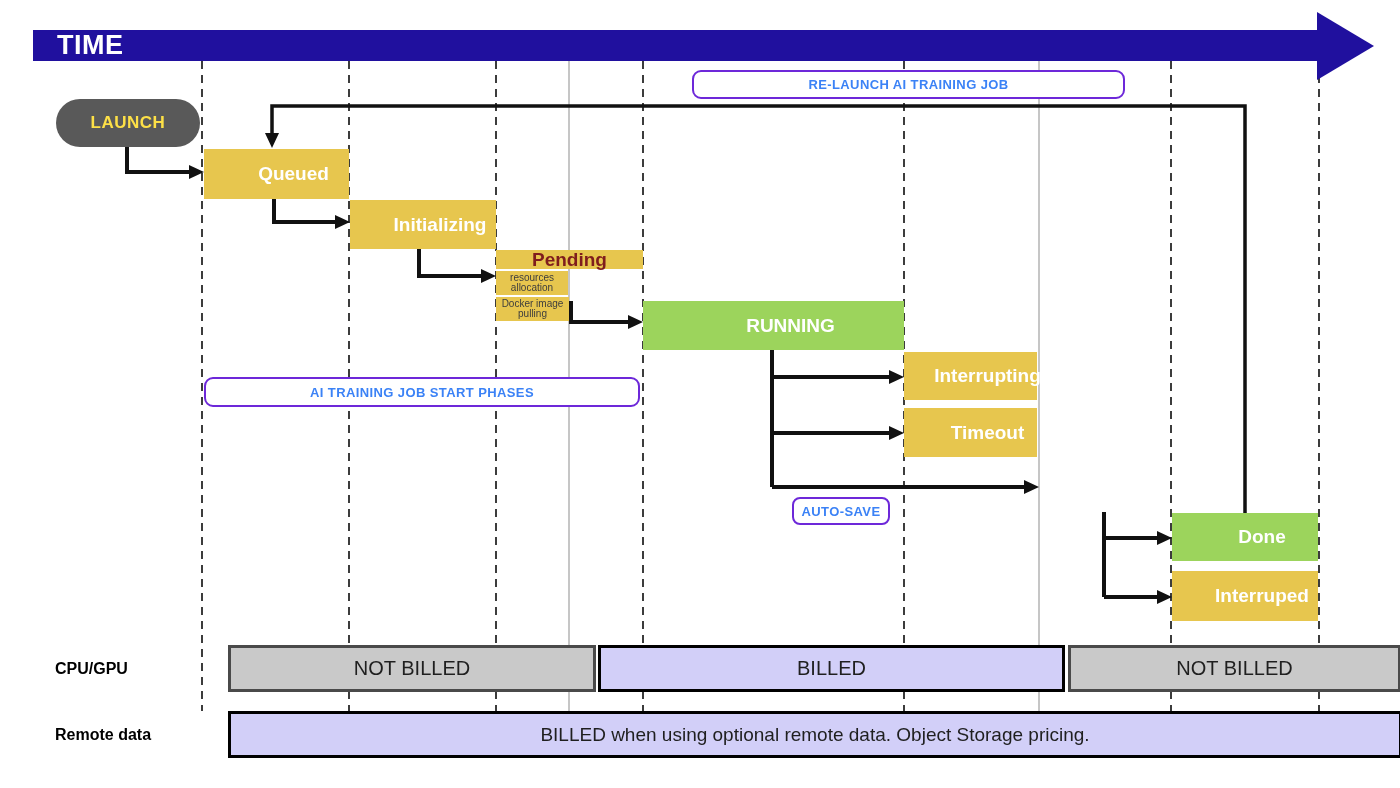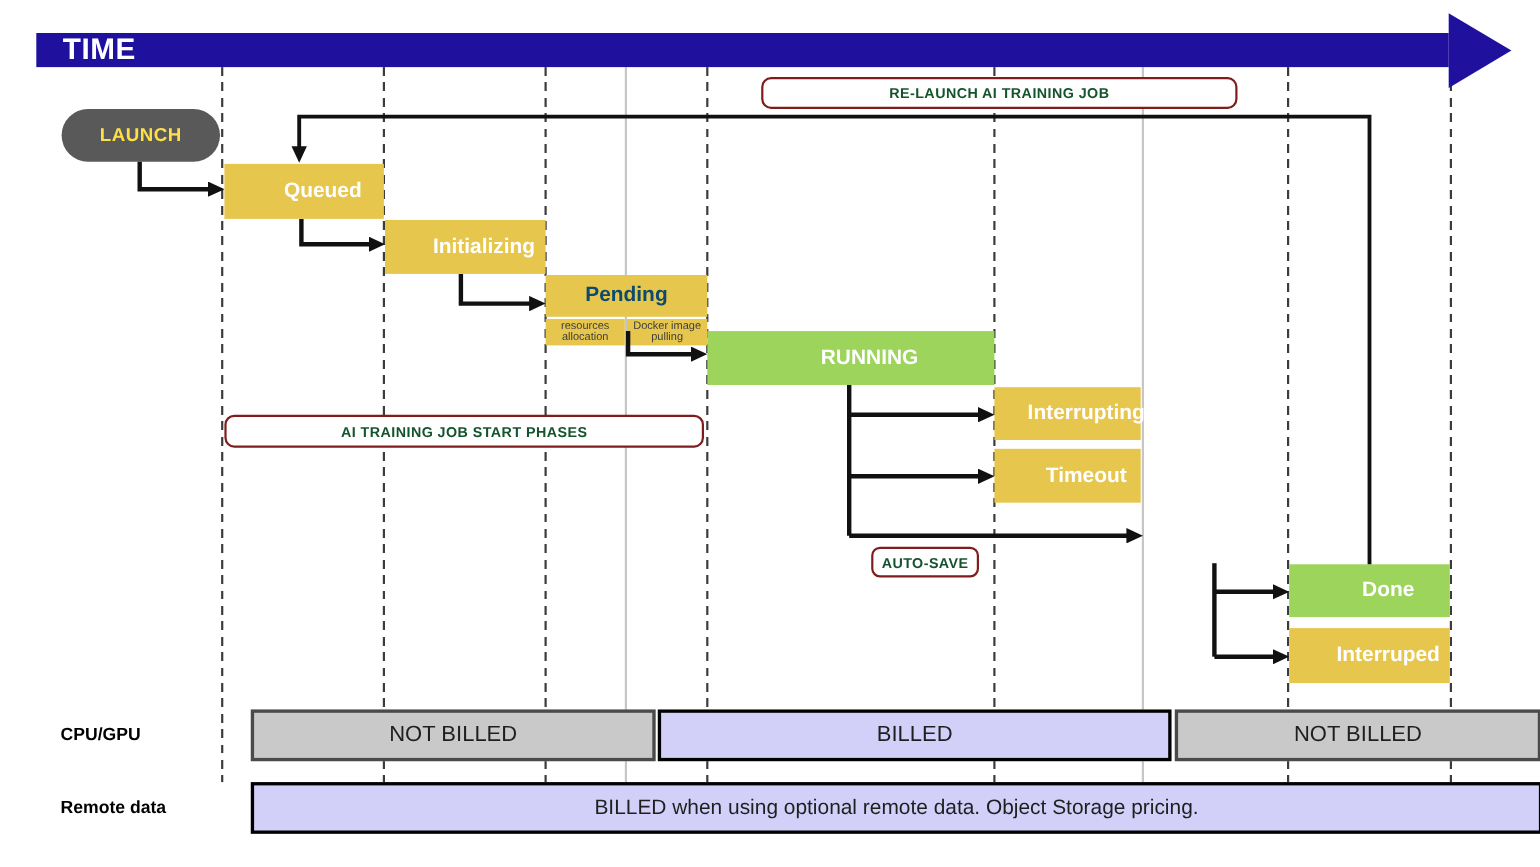--- a/index.html
+++ b/index.html
@@ -32,30 +32,30 @@
   .init { left:350px;  top:200px; width:146px; height:49px; }
   .run  { left:643px;  top:301px; width:261px; height:49px; }
   .intr { left:904px;  top:352px; width:133px; height:48px; }
   .tmo  { left:904px;  top:408px; width:133px; height:49px; }
   .fin  { left:1039px; top:350px; width:133px; height:162px; }
   .done { left:1172px; top:513px; width:146px; height:48px; }
   .intd { left:1172px; top:571px; width:146px; height:50px; }
 
   
   .pending-wrap { position:absolute; left:496px; top:250px; width:147px; }
-  .pending-title { height:38px; background:#E7C64E; display:flex; align-items:center; justify-content:center;
-                   color:#0c4a6e; font-weight:700; font-size:19px; }
-  .pending-sub { display:flex; margin-top:2px; gap:2px; }
+  .pending-title { height:19px; background:#E7C64E; display:flex; align-items:center; justify-content:center;
+                   color:#7f1d1d; font-weight:700; font-size:19px; }
+  .pending-sub { display:flex; margin-top:2px; gap:2px;flex-direction:column; }
   .pending-cell { background:#E7C64E; height:24px; display:flex; align-items:center; justify-content:center;
                   color:#3d3d3d; font-size:10px; line-height:1.05; text-align:center; white-space:pre-line; }
   .cell-l { width:72px; } .cell-r { width:73px; }
 
   
-  .note { position:absolute; background:#ffffff; border:2px solid #7f1d1d; border-radius:9px;
-          display:flex; align-items:center; justify-content:center; color:#14532d; font-weight:700;
+  .note { position:absolute; background:#ffffff; border:2px solid #6d28d9; border-radius:9px;
+          display:flex; align-items:center; justify-content:center; color:#3b82f6; font-weight:700;
           font-size:13px; letter-spacing:.4px; z-index:3; }
   .relaunch { left:692px; top:70px;  width:433px; height:29px; }
   .phases   { left:204px; top:377px; width:436px; height:30px; }
   .autosave { left:792px; top:497px; width:98px;  height:28px; border-radius:8px; }
 
   
   .row-label { position:absolute; left:55px; height:47px; display:flex; align-items:center;
                color:#000; font-weight:700; font-size:16px; }
   .bar { position:absolute; height:47px; display:flex; align-items:center; justify-content:center;
          font-size:20px; color:#1f1f1f; z-index:1;margin-left:28px; }

